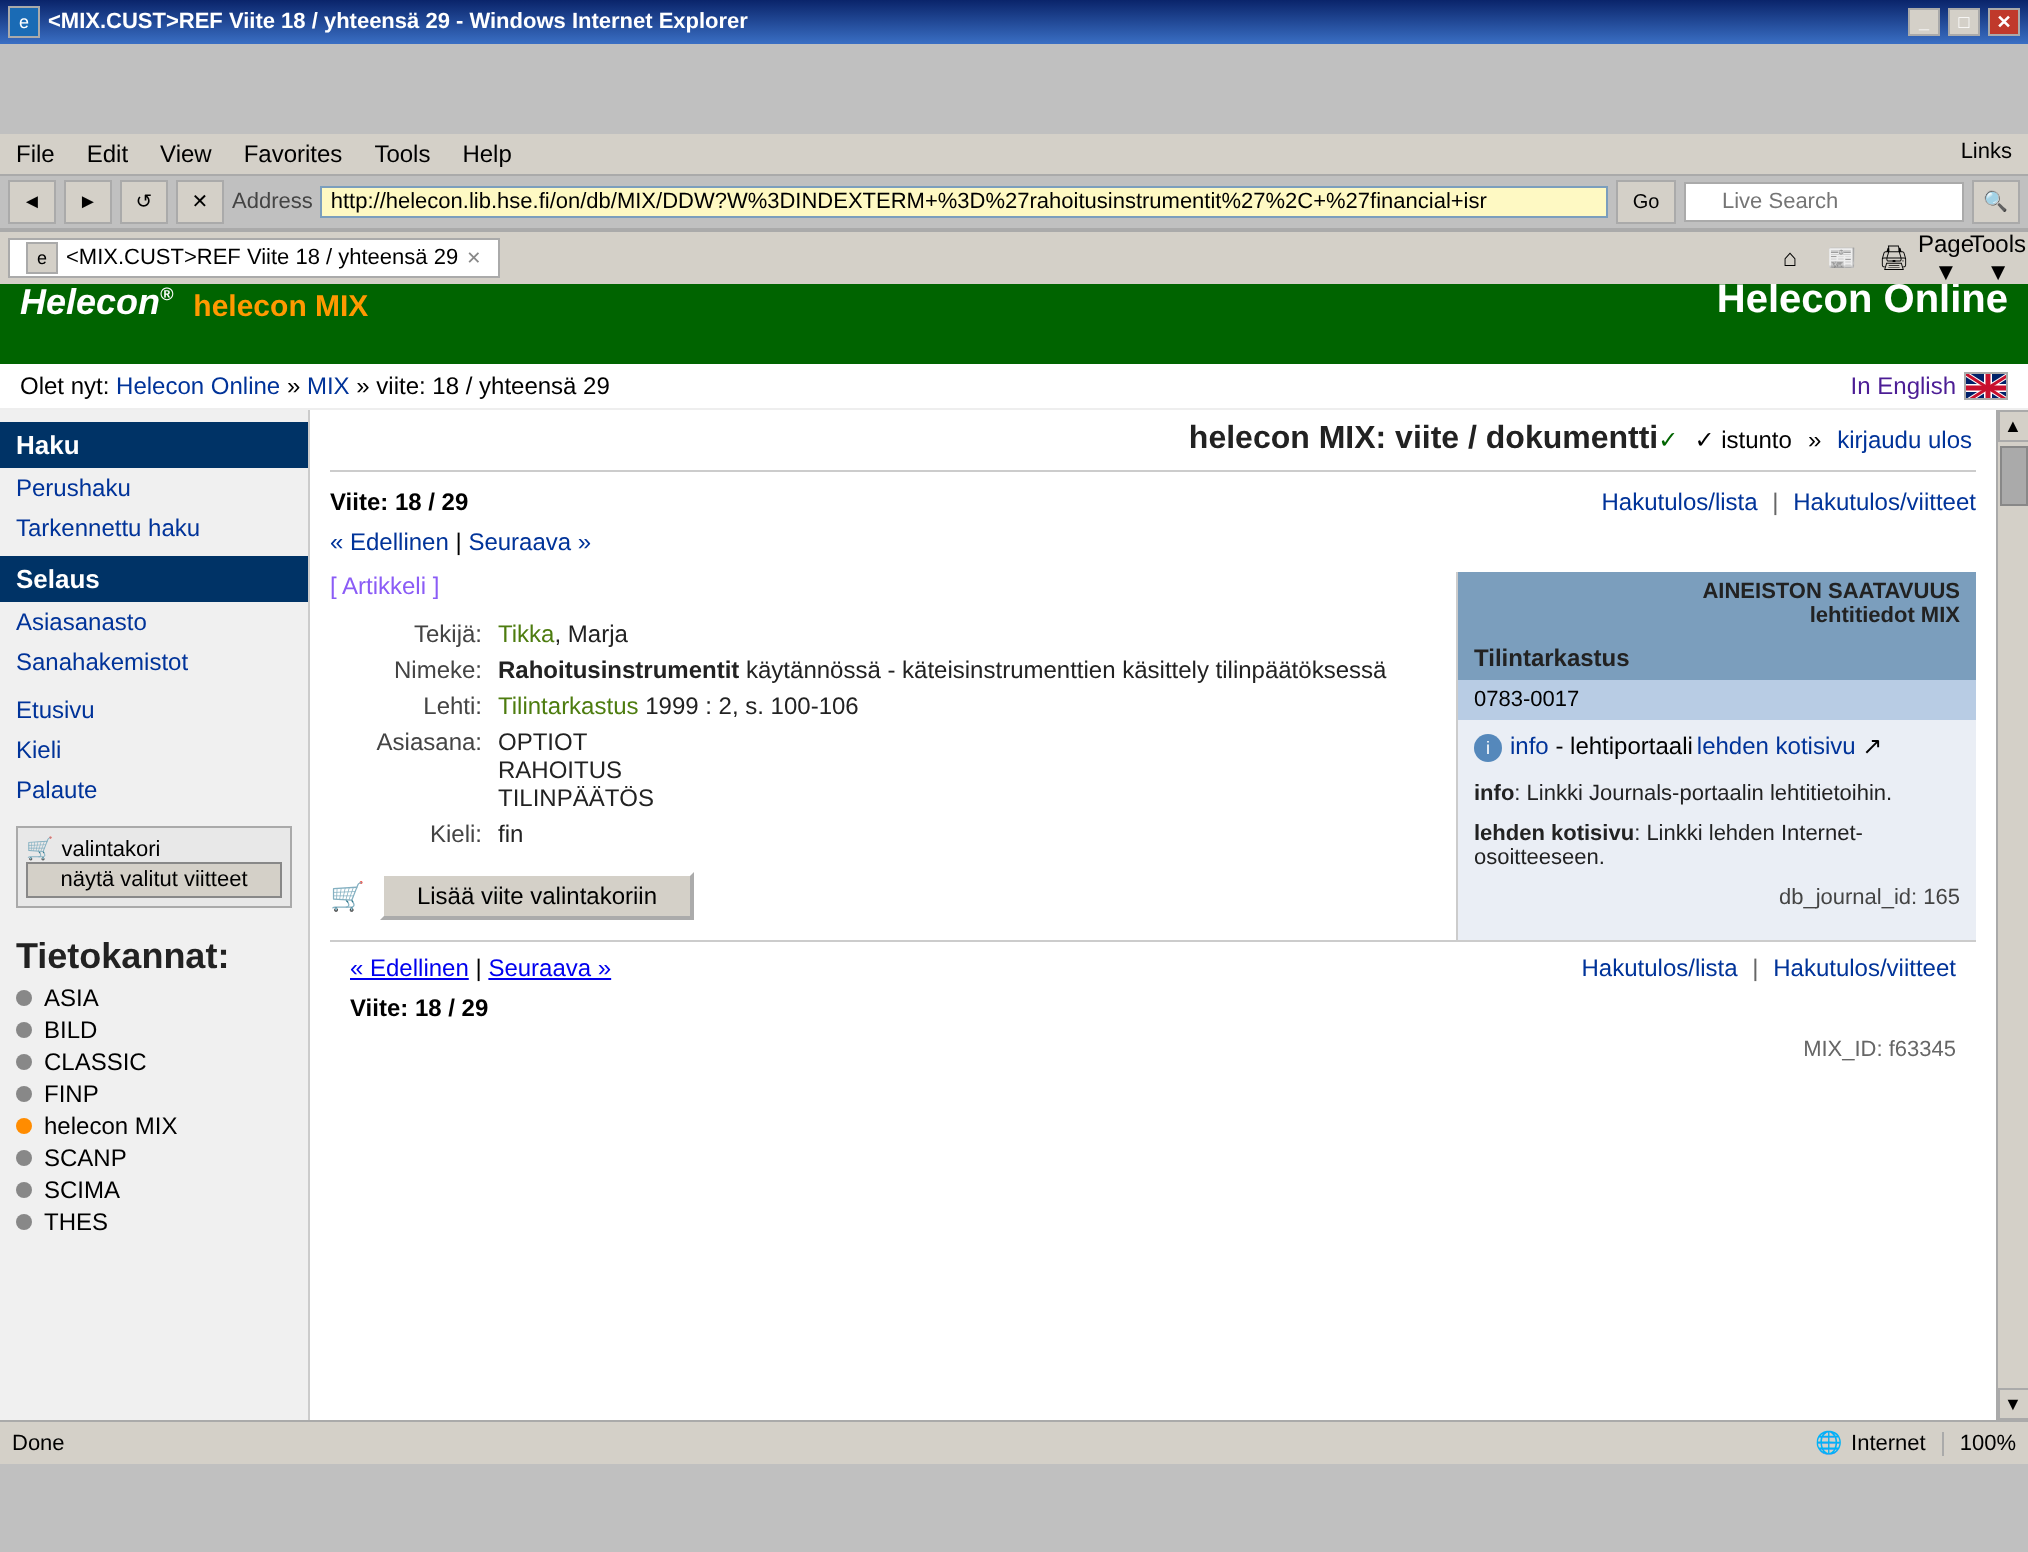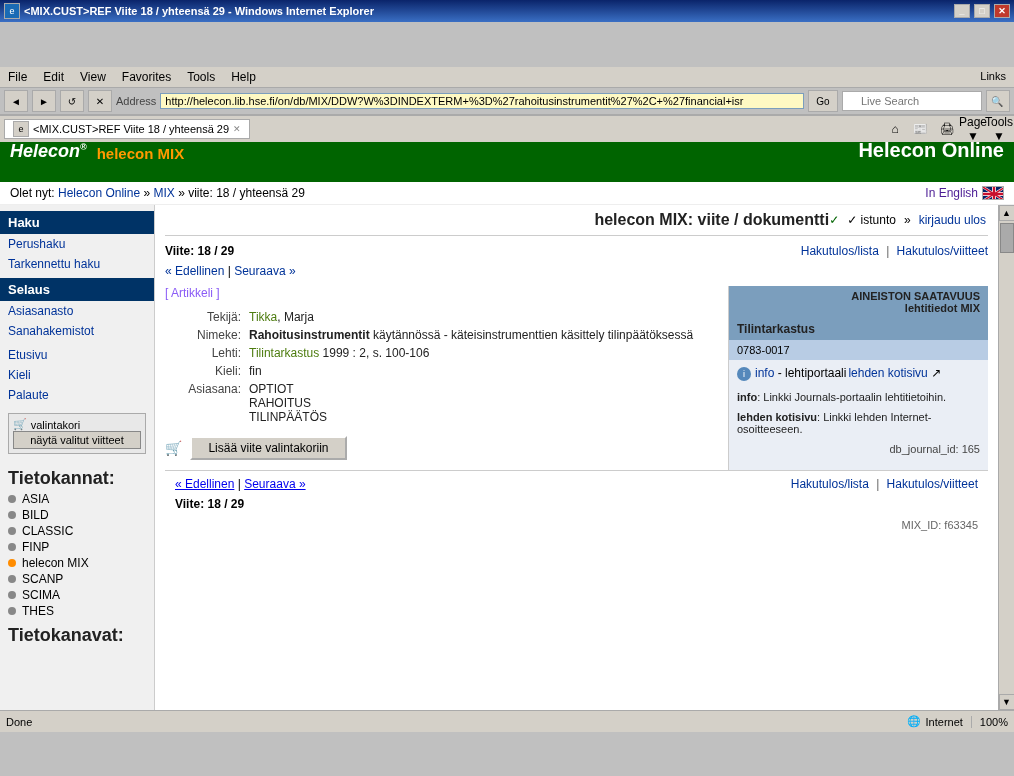--- a/index.html
+++ b/index.html
@@ -265,21 +265,20 @@
         <div class="sidebar-db-item">
           <span class="sidebar-db-dot gray"></span>
           <span>SCIMA</span>
         </div>
         <div class="sidebar-db-item">
           <span class="sidebar-db-dot gray"></span>
           <span>THES</span>
         </div>
       </div>
 
-      <div class="sidebar-section-label">Tietokanavat:</div>
     </div>
 
     <div class="main-content">
 
       <div class="page-header">
         <span class="page-title">helecon MIX: viite / dokumentti</span>
         <div class="session-bar">
           <span style="color:#006400;">✓</span>
           <span>✓ istunto</span>
           <span> » </span>
@@ -326,30 +325,30 @@
                 </td>
               </tr>
               <tr>
                 <td class="label-cell">Lehti:</td>
                 <td class="value-cell">
                   <a href="#">Tilintarkastus</a>
                   <span> 1999 : 2, s. 100-106</span>
                 </td>
               </tr>
               <tr>
-                <td class="label-cell">Kieli:</td>
-                <td class="value-cell">fin</td>
-              </tr>
-              <tr>
                 <td class="label-cell">Asiasana:</td>
                 <td class="value-cell">
                   <div>OPTIOT</div>
                   <div>RAHOITUS</div>
                   <div>TILINPÄÄTÖS</div>
                 </td>
+              </tr>
+              <tr>
+                <td class="label-cell">Kieli:</td>
+                <td class="value-cell">fin</td>
               </tr>
             </tbody>
               </table>
 
             <div class="add-btn-row">
               <span class="cart-icon">🛒</span>
               <button class="add-btn">Lisää viite valintakoriin</button>
             </div>
           </div>
 

